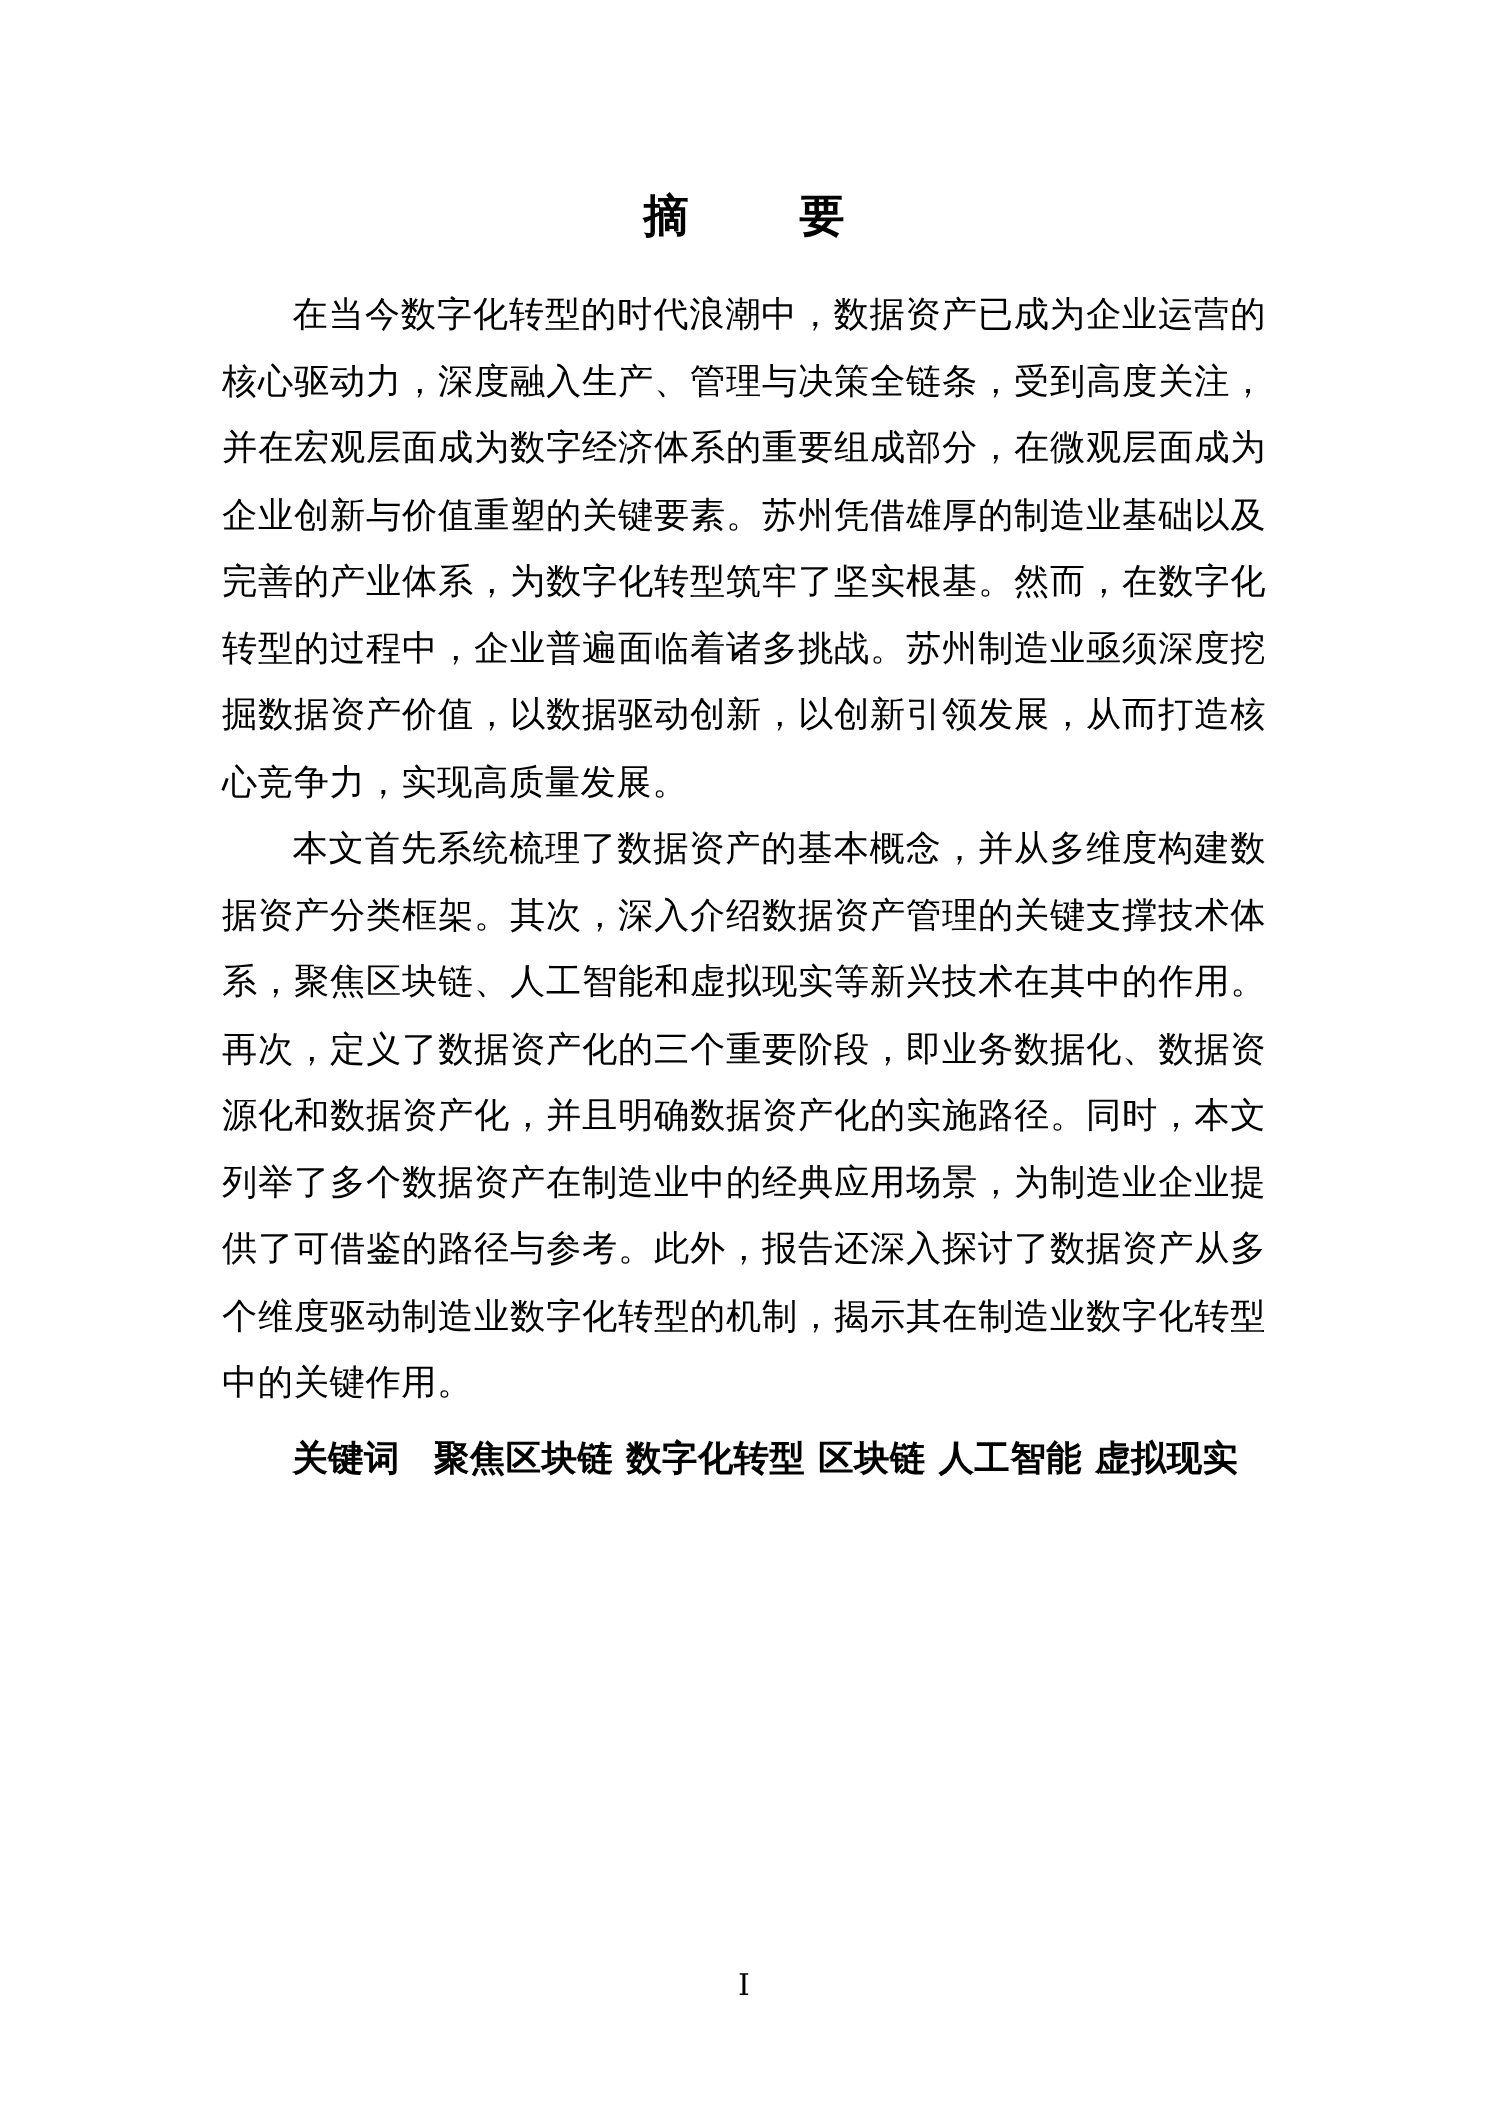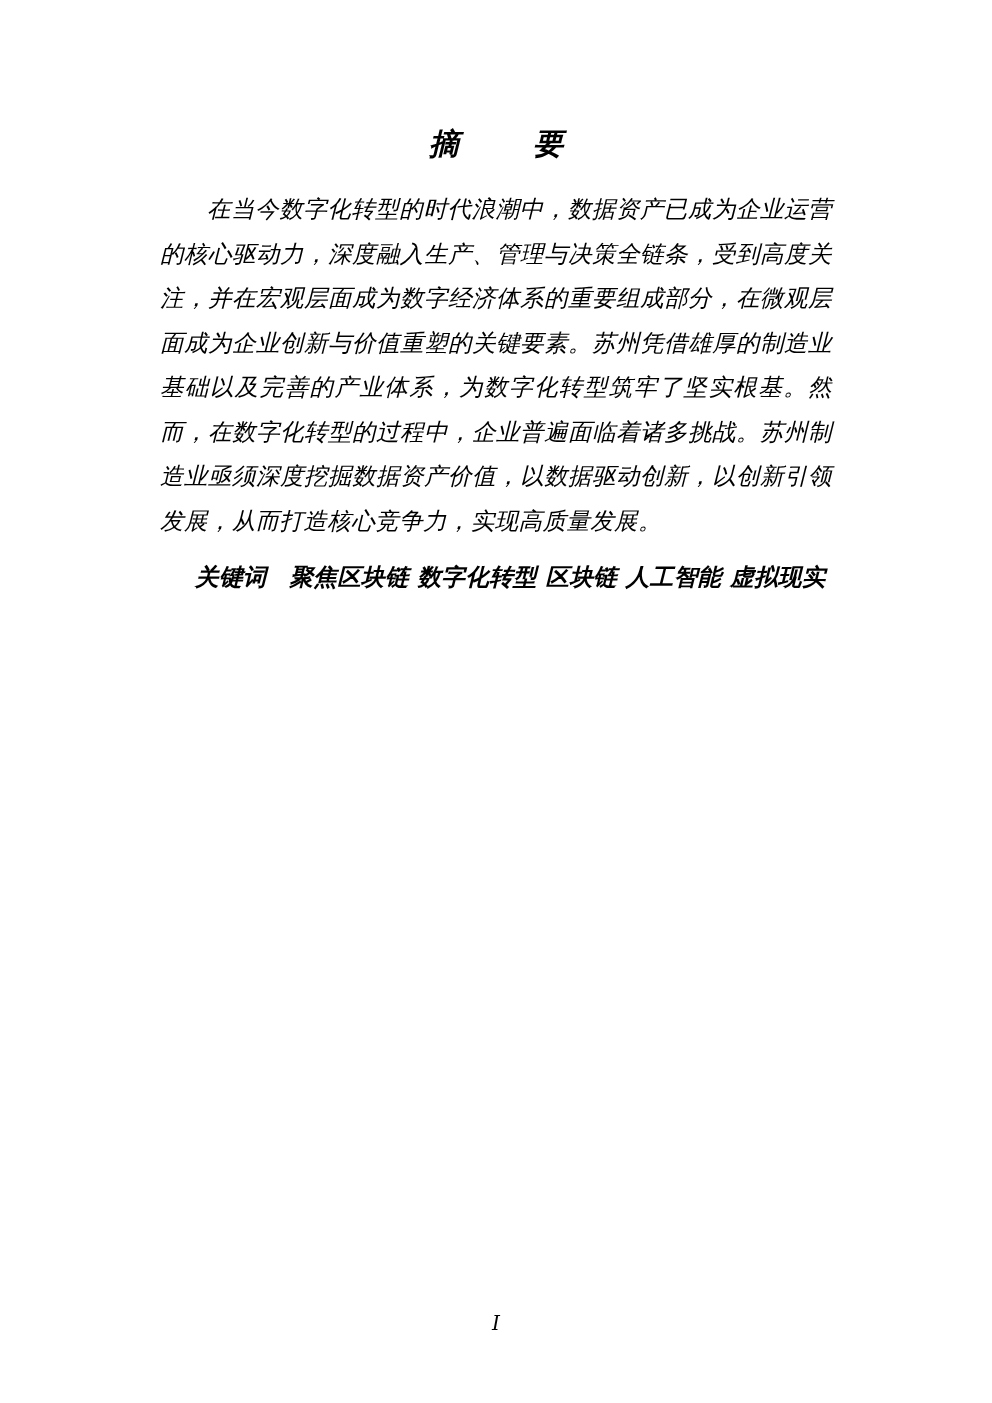--- a/index.html
+++ b/index.html
@@ -16,40 +16,39 @@
     overflow: hidden;
   }
   .page {
     position: absolute;
     left: 0;
     top: 0;
     width: 992px;
     height: 1403px;
     box-sizing: border-box;
     padding: 110px 148px 40px 148px;
-    font-style: italic;
   }
   .doc-title {
     text-align: center;
     font-size: 30px;
     font-weight: bold;
     letter-spacing: 22px;
     text-indent: 22px;
     margin: 14px 0 22px 0;
     font-family: "DejaVu Serif", "Liberation Serif", serif;
   }
   .abstract-body {
     font-size: 23.5px;
     line-height: 44.5px;
     text-align: justify;
     text-justify: inter-ideograph;
     letter-spacing: 0.4px;
   }
   .abstract-body p {
-    margin: 12px;
+    margin: 0;
     text-indent: 2em;
   }
   .keywords {
     margin-top: 6px;
     font-size: 23.5px;
     line-height: 44.5px;
     text-indent: 2em;
     font-weight: bold;
     letter-spacing: 0.4px;
   }
@@ -72,20 +71,21 @@
 </style>
 </head>
 <body>
 
 <div class="page">
 
   <h1 class="doc-title">摘　要</h1>
 
   <div class="abstract-body">
     <p>在当今数字化转型的时代浪潮中，数据资产已成为企业运营的核心驱动力，深度融入生产、管理与决策全链条，受到高度关注，并在宏观层面成为数字经济体系的重要组成部分，在微观层面成为企业创新与价值重塑的关键要素。苏州凭借雄厚的制造业基础以及完善的产业体系，为数字化转型筑牢了坚实根基。然而，在数字化转型的过程中，企业普遍面临着诸多挑战。苏州制造业亟须深度挖掘数据资产价值，以数据驱动创新，以创新引领发展，从而打造核心竞争力，实现高质量发展。</p>
+    <p>本文首先系统梳理了数据资产的基本概念，并从多维度构建数据资产分类框架。其次，深入介绍数据资产管理的关键支撑技术体系，聚焦区块链、人工智能和虚拟现实等新兴技术在其中的作用。再次，定义了数据资产化的三个重要阶段，即业务数据化、数据资源化和数据资产化，并且明确数据资产化的实施路径。同时，本文列举了多个数据资产在制造业中的经典应用场景，为制造业企业提供了可借鉴的路径与参考。此外，报告还深入探讨了数据资产从多个维度驱动制造业数字化转型的机制，揭示其在制造业数字化转型中的关键作用。</p>
   </div>
 
   <div class="keywords">
     <span class="kw-label">关键词</span>
     <span class="kw-items">聚焦区块链 数字化转型 区块链 人工智能 虚拟现实</span>
   </div>
 
   <div class="page-number">I</div>
 
 </div>

